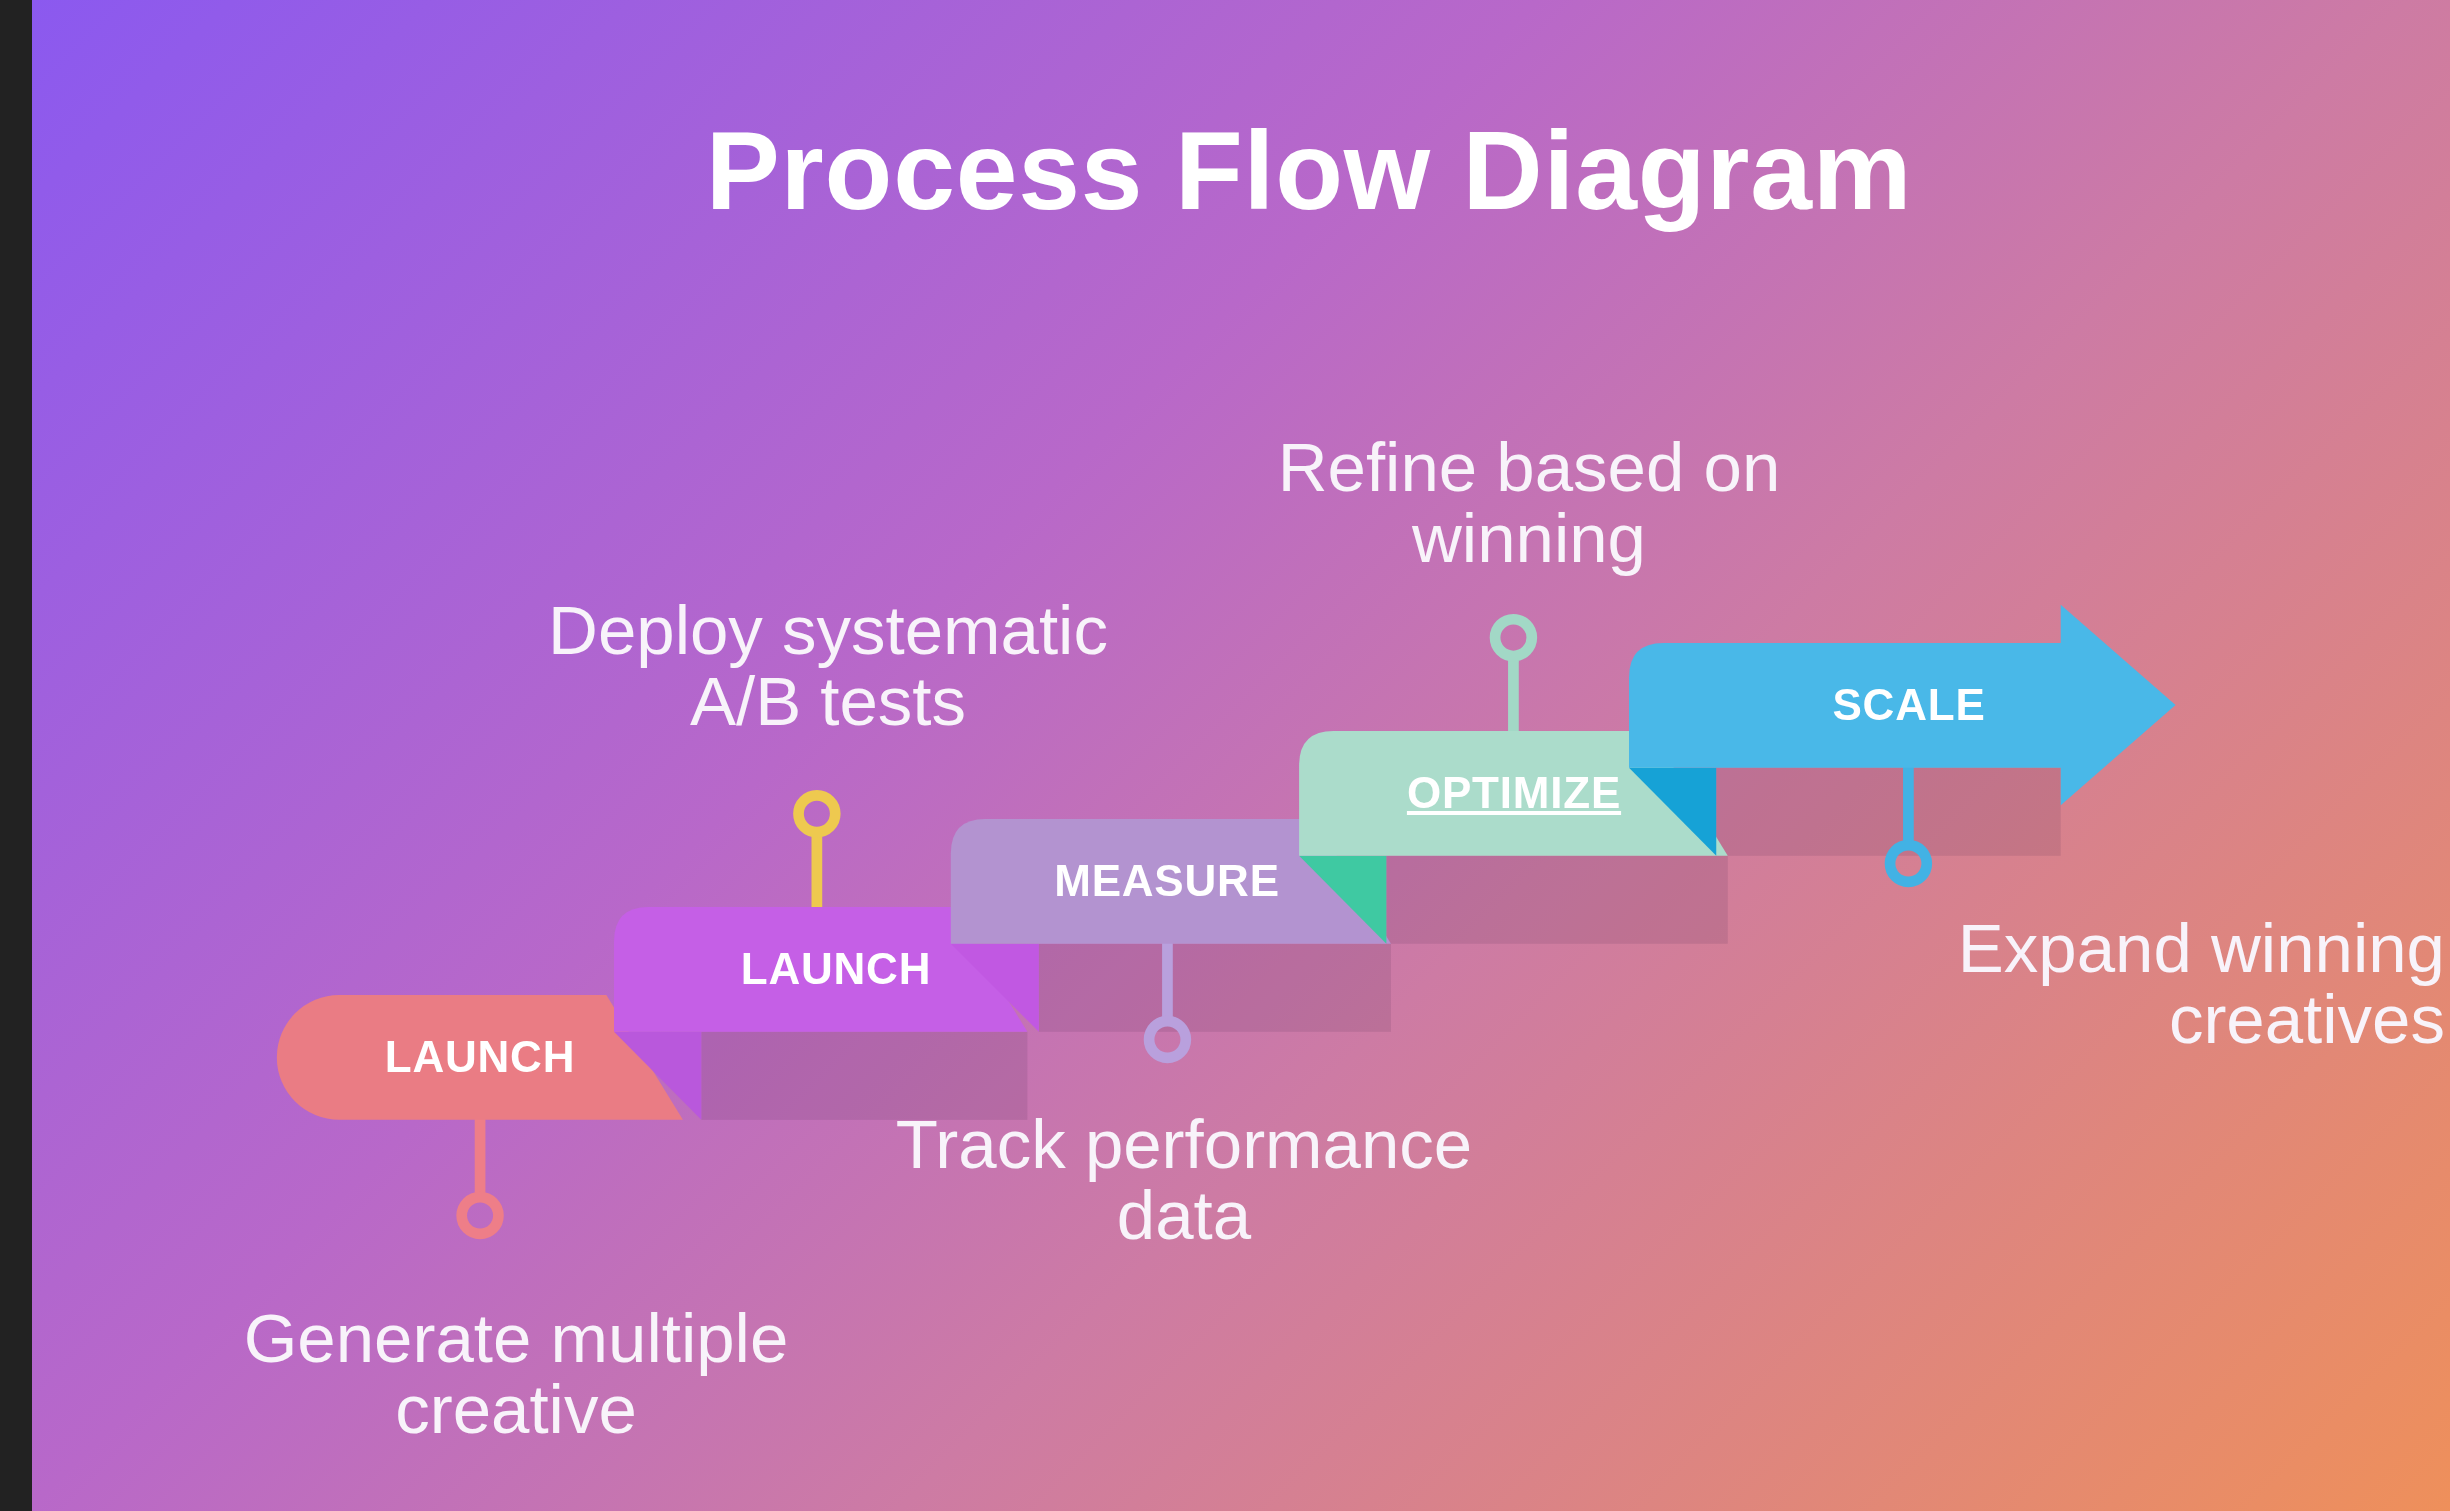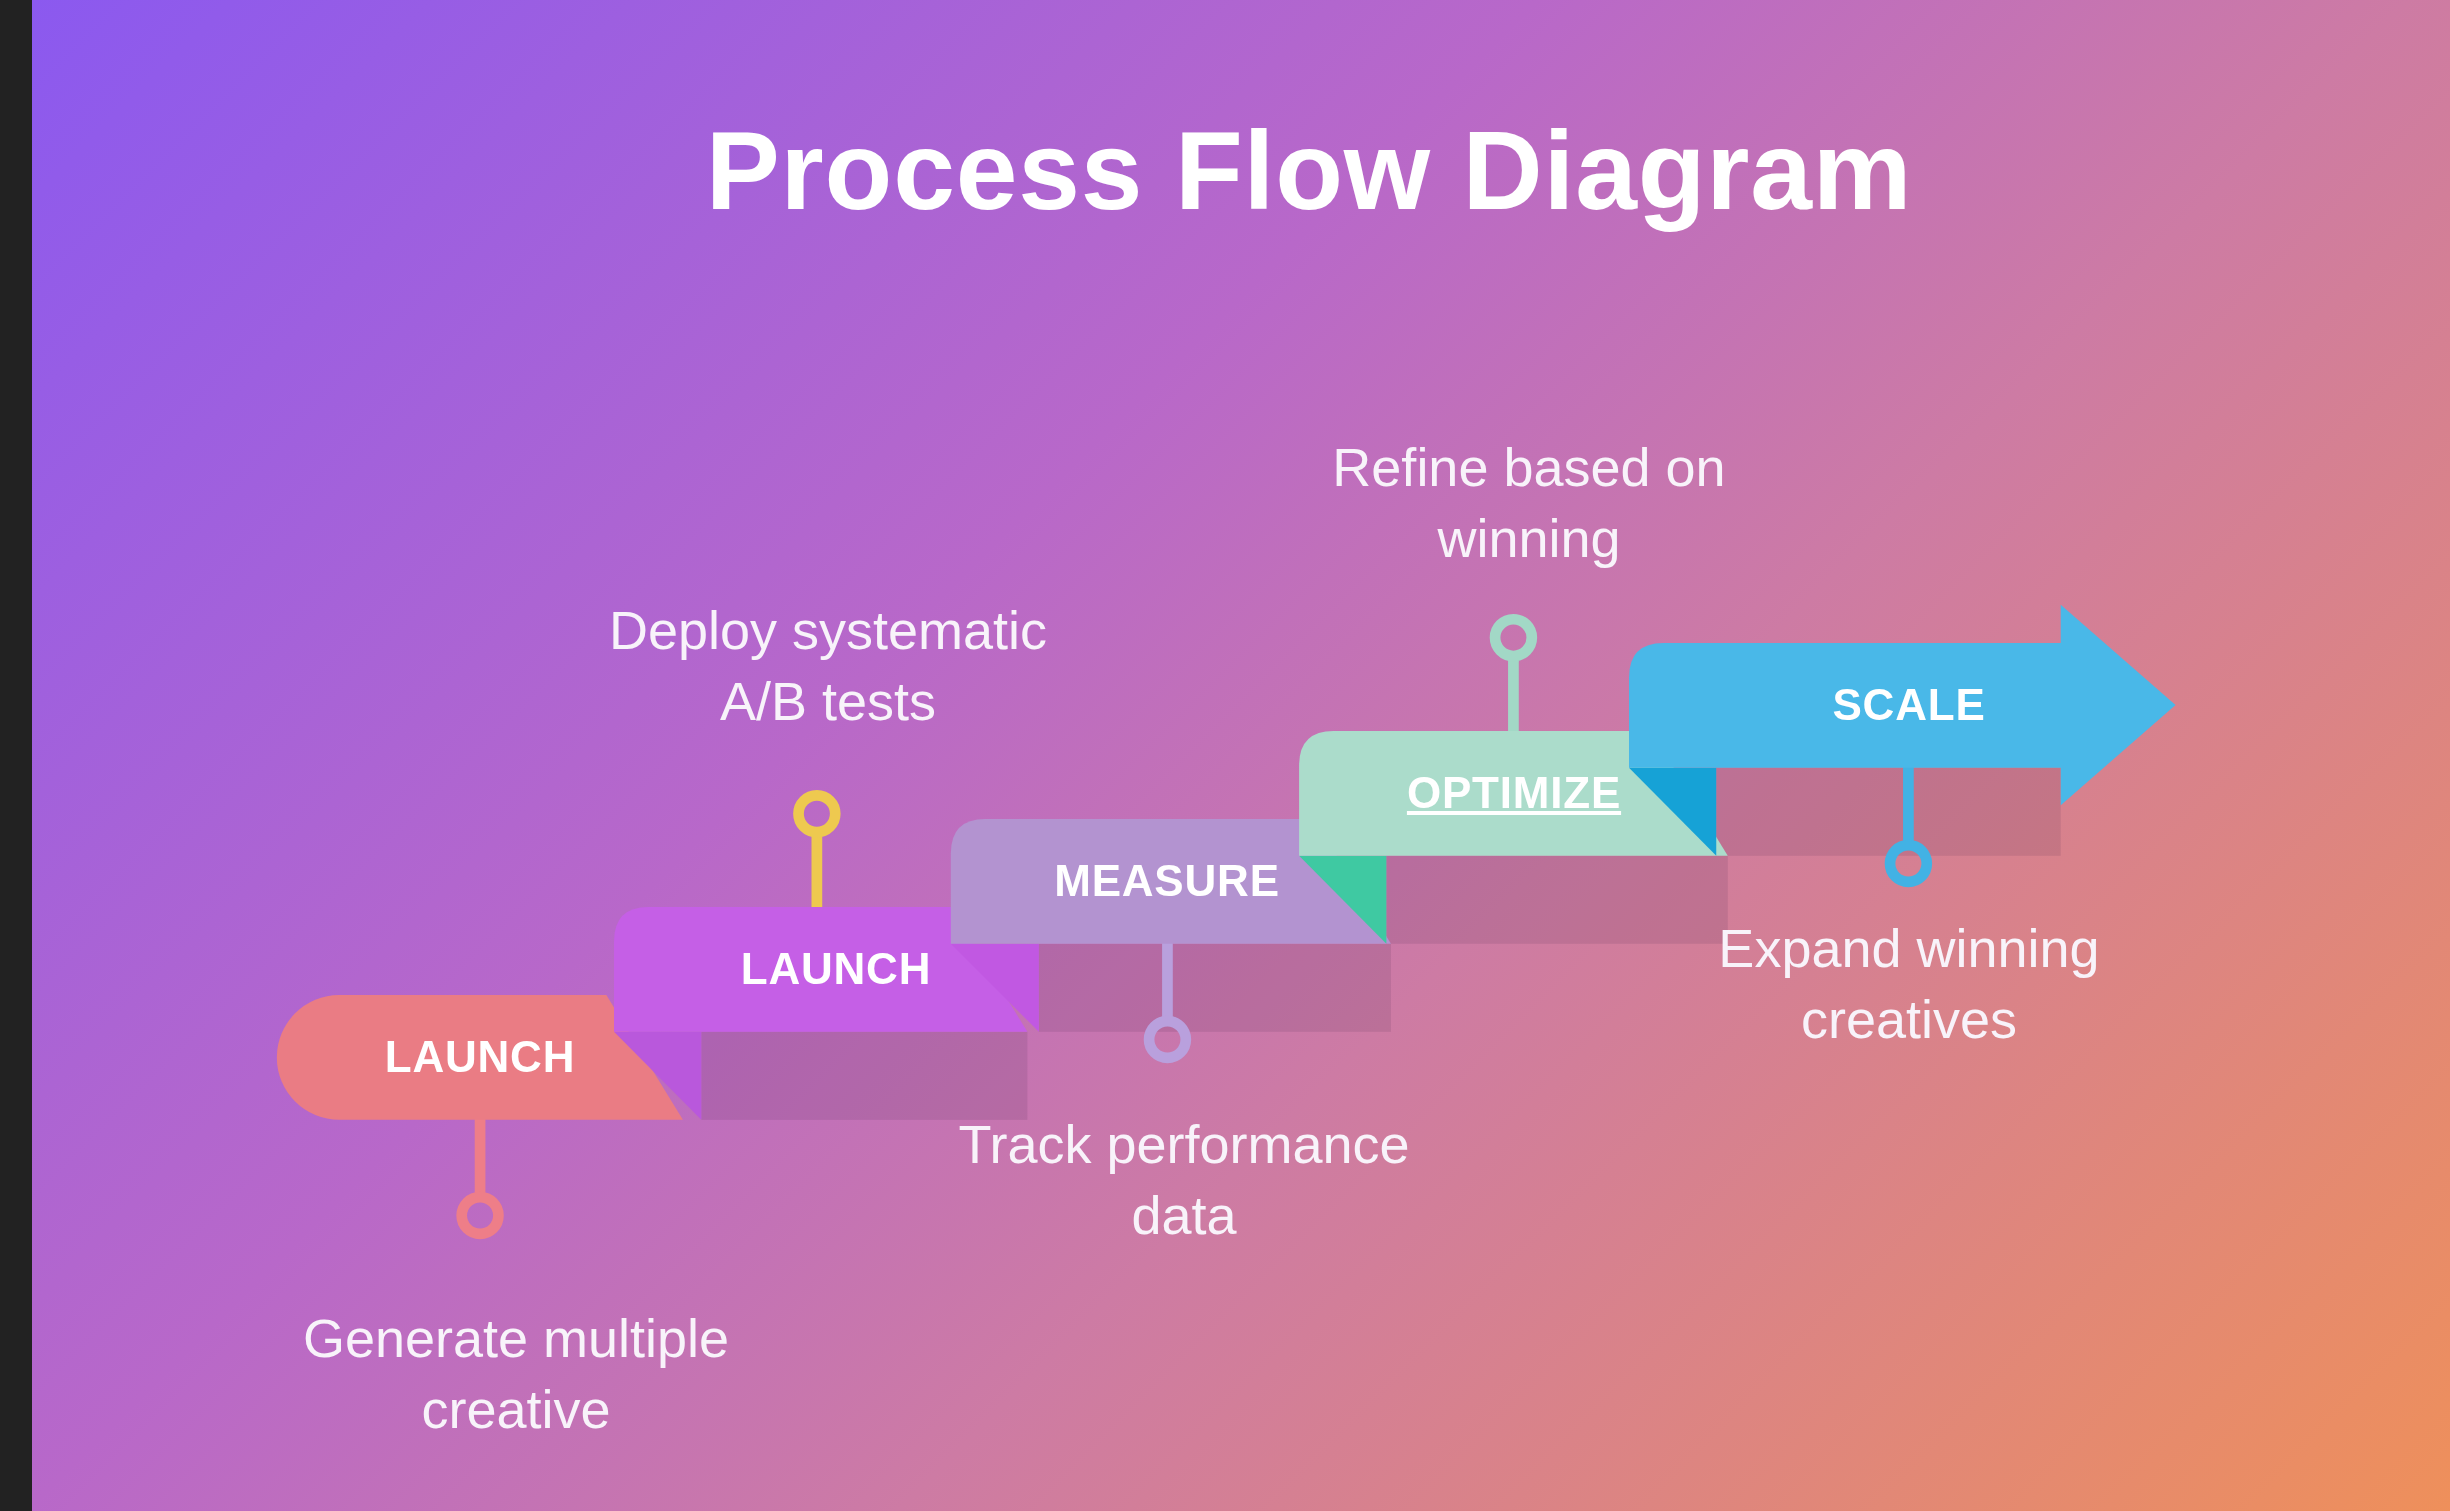--- a/index.html
+++ b/index.html
@@ -17,21 +17,21 @@
     font-size:111px;font-weight:800;color:#ffffff;white-space:nowrap;
     letter-spacing:0.8px;
   }
   .step-label{
     position:absolute;transform:translate(-50%,-50%);
     font-size:44px;font-weight:800;color:#ffffff;white-space:nowrap;
     letter-spacing:0.8px;
   }
   .step-desc{
     position:absolute;width:1072px;transform:translateX(-50%);
-    text-align:center;color:#f8f3fa;font-size:54px;font-weight:400;
+    text-align:center;color:#f8f3fa;font-size:69px;font-weight:400;
   }
   .step-desc span{display:block;line-height:71px;}
   .shadow-strip{fill:rgba(70,35,80,0.13);}
   .stem{stroke-width:14;fill:none;stroke-linecap:round;}
   .ring{fill:none;stroke-width:14;}
 </style>
 </head>
 <body>
 
 <div id="canvas">
@@ -95,19 +95,19 @@
     <span>data</span>
   </div>
   <div class="step-desc" style="left:796px;top:595px;">
     <span>Deploy systematic</span>
     <span>A/B tests</span>
   </div>
   <div class="step-desc" style="left:1497px;top:432px;">
     <span>Refine based on</span>
     <span>winning</span>
   </div>
-  <div class="step-desc" style="left:1877px;top:913px;">
+  <div class="step-desc" style="left:1877px;top:913px;text-align:right;">
     <span>Expand winning</span>
     <span>creatives</span>
   </div>
 
 </div>
 
 
 </body></html>

